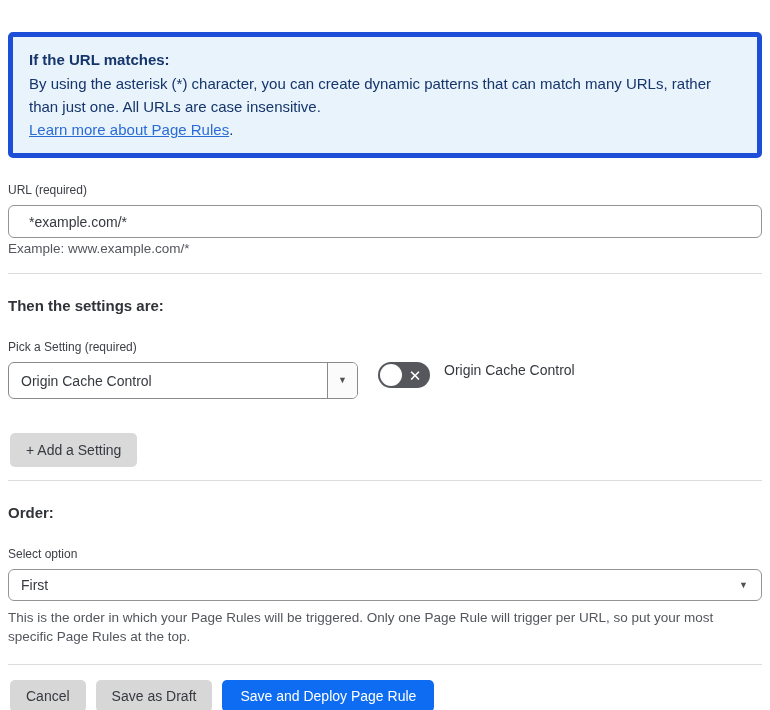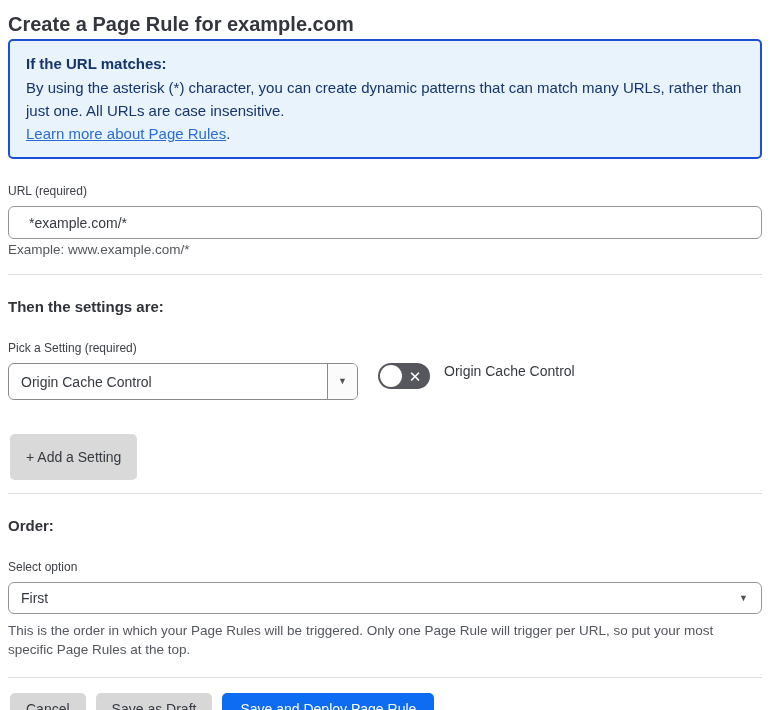--- a/index.html
+++ b/index.html
@@ -17,23 +17,23 @@
   .page-title {
     font-size: 20px;
     font-weight: bold;
     color: #33363c;
     margin: 4px 0 0 0;
     line-height: 28px;
   }
 
   
   .info-box {
-    margin-top: 1px;
+    margin-top: 26px;
     background: #e8f3fc;
-    border: 2px solid #1d4ed8;
+    border: 5px solid #1d4ed8;
     border-radius: 5px;
     padding: 11px 16px 12px 16px;
     color: #15356b;
     font-size: 15px;
     line-height: 23px;
   }
   .info-heading { font-weight: bold; }
   .info-body { margin: 1px 0 0 0; }
   .info-link {
     color: #2b6cd4;
@@ -153,21 +153,21 @@
     margin-left: 14px;
     font-size: 14px;
     color: #36393f;
   }
 
   .add-setting-btn {
     margin: 34px 0 0 2px;
     background: #d9d9d9;
     border: none;
     border-radius: 5px;
-    height: 46px;
+    height: 34px;
     padding: 0 16px;
     font-size: 14px;
     font-family: "Liberation Sans", sans-serif;
     color: #36393f;
     cursor: pointer;
     display: inline-block;
   }
   .divider-after-btn { margin-top: 13px; }
 
   
@@ -205,21 +205,20 @@
     cursor: pointer;
   }
   .btn-gray { background: #d7d7d7; color: #36393f; }
   .btn-blue { background: #0d6cf2; color: #ffffff; padding: 0 18px; }
 </style>
 </head>
 <body>
 
 <div class="page">
 
-  <h1 class="page-title">Create a Page Rule for example.com</h1>
 
   <div class="info-box">
     <div class="info-heading">If the URL matches:</div>
     <div class="info-body">By using the asterisk (*) character, you can create dynamic patterns that can match many URLs, rather than just one. All URLs are case insensitive.</div>
     <div>
       <a class="info-link">Learn more about Page Rules</a><span class="info-link-suffix">.</span>
     </div>
   </div>
 
   <div class="field-label">URL (required)</div>

